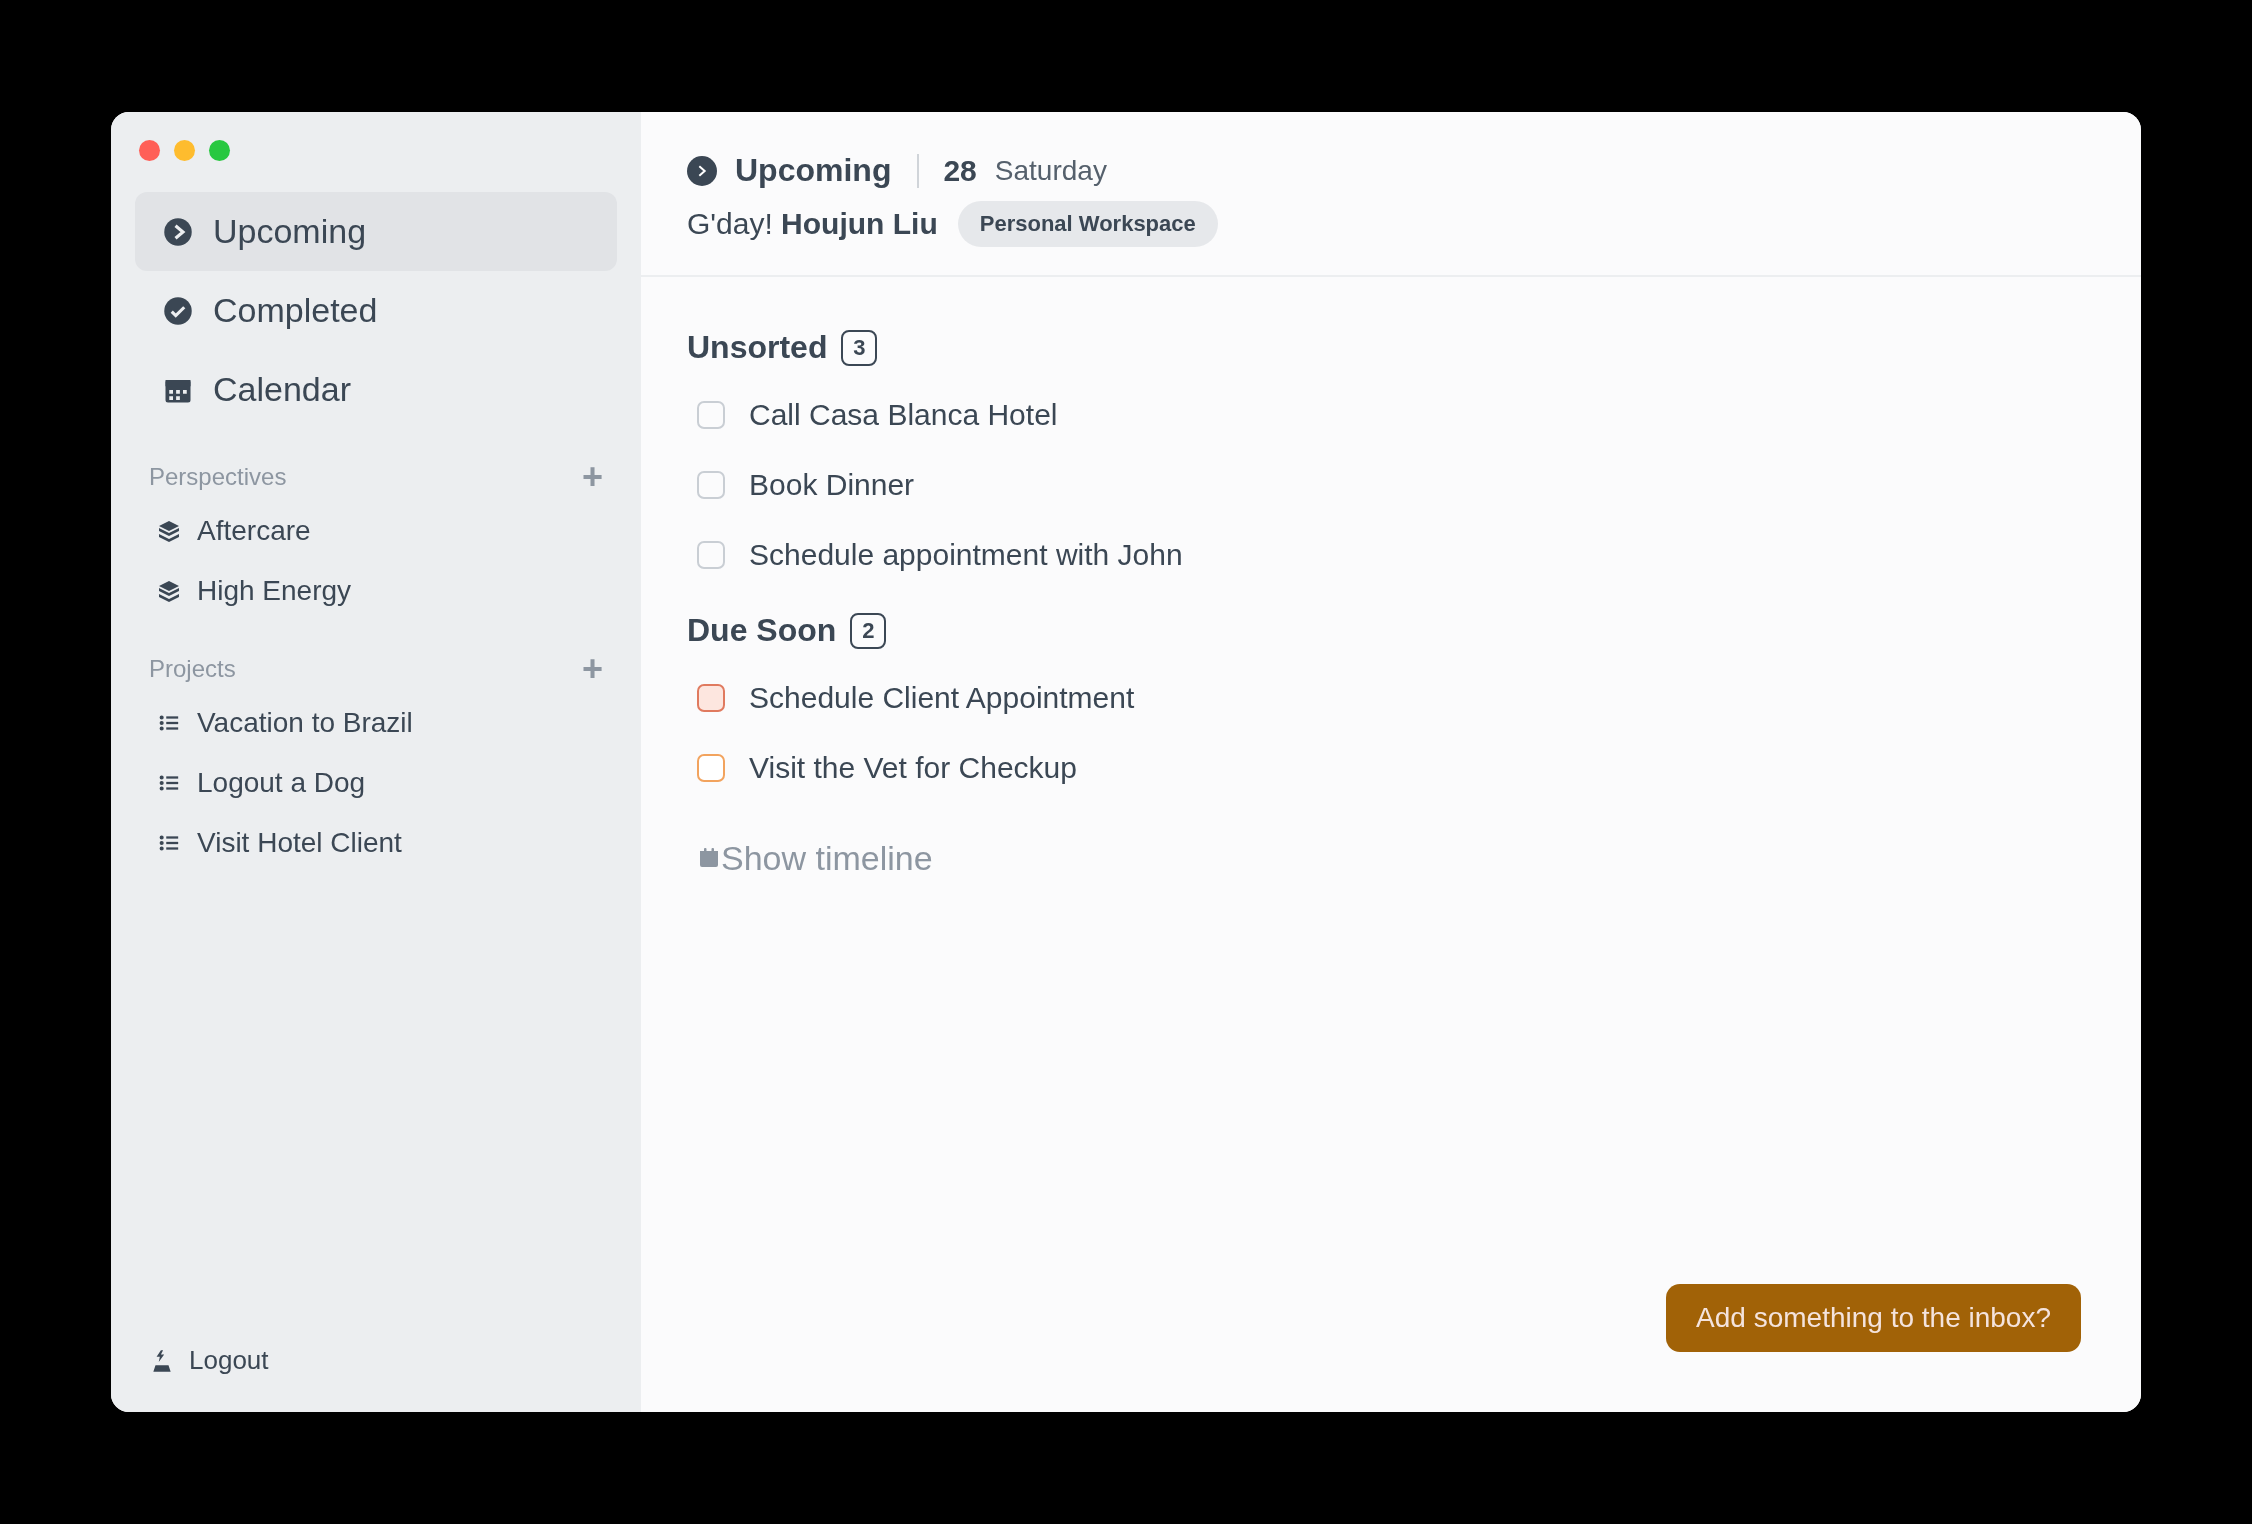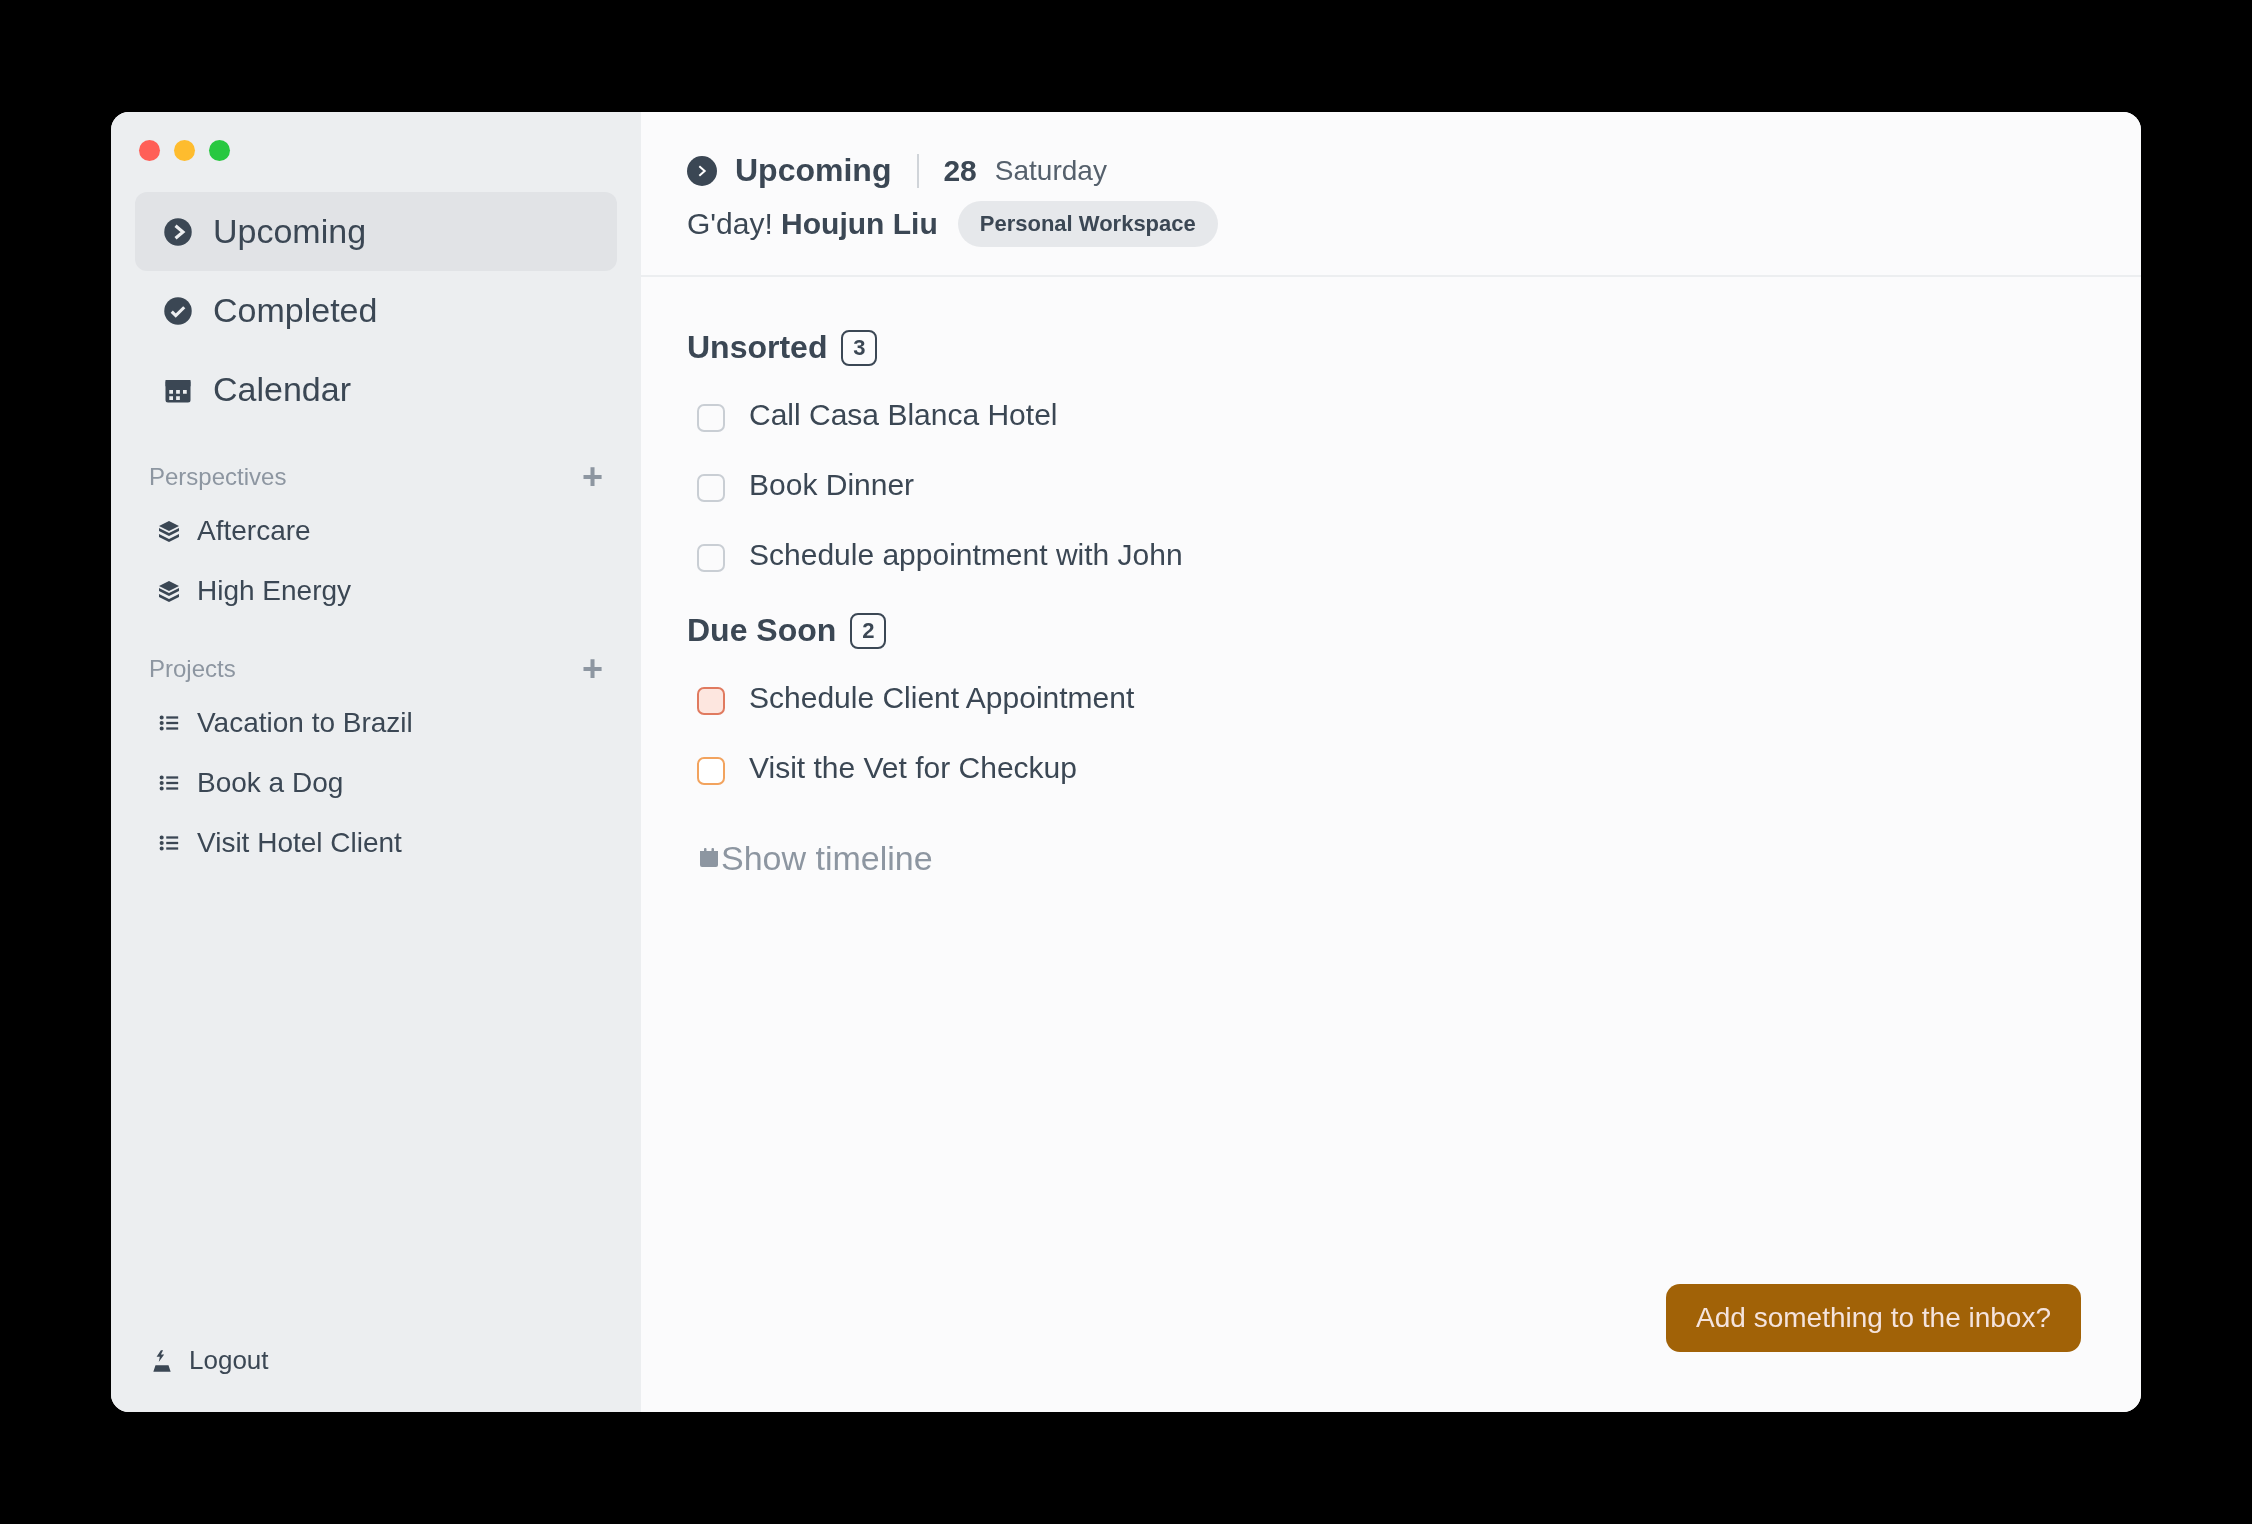--- a/index.html
+++ b/index.html
@@ -114,21 +114,21 @@
   .content { padding: 30px 46px; flex:1; overflow:auto;}
   .group { margin-bottom: 18px;}
   .group-header { display:flex; align-items:flex-end; gap:14px; margin: 22px 0 14px 0;}
   .group-title { font-size:32px; font-weight:800; color:#3b4754;}
   .count-badge {
     min-width:36px; height:36px; border:2.5px solid #3b4754; border-radius:8px;
     display:flex; align-items:center; justify-content:center;
     font-size:22px; font-weight:700; color:#3b4754; padding:0 8px;
   }
   .task {
-    display:flex; align-items:flex-end; gap:24px;
+    display:flex; align-items:center; gap:24px;
     padding:18px 10px;
     font-size:30px; color:#3b4754; font-weight:500;
   }
   .check {
     width:28px; height:28px; border-radius:7px;
     border:2.5px solid #c9ced4;
     flex-shrink:0;
   }
   .check.due-red { border-color:#e07a5f; background:#fde6df;}
   .check.due-orange { border-color:#f2a35e; background:#fff;}
@@ -238,21 +238,21 @@
       <span class="sub-icon">
         <svg viewBox="0 0 24 24" width="22" height="22" fill="none" stroke="#3b4754" stroke-width="2.5">
             <circle cx="4" cy="6" r="1" fill="#3b4754"></circle>
             <line x1="9" y1="6" x2="22" y2="6"></line>
             <circle cx="4" cy="12" r="1" fill="#3b4754"></circle>
             <line x1="9" y1="12" x2="22" y2="12"></line>
             <circle cx="4" cy="18" r="1" fill="#3b4754"></circle>
             <line x1="9" y1="18" x2="22" y2="18"></line>
           </svg>
       </span>
-      <span>Book a Dog</span>
+      <span>Logout a Dog</span>
     </div>
     <div class="sub-item">
       <span class="sub-icon">
         <svg viewBox="0 0 24 24" width="22" height="22" fill="none" stroke="#3b4754" stroke-width="2.5">
             <circle cx="4" cy="6" r="1" fill="#3b4754"></circle>
             <line x1="9" y1="6" x2="22" y2="6"></line>
             <circle cx="4" cy="12" r="1" fill="#3b4754"></circle>
             <line x1="9" y1="12" x2="22" y2="12"></line>
             <circle cx="4" cy="18" r="1" fill="#3b4754"></circle>
             <line x1="9" y1="18" x2="22" y2="18"></line>

